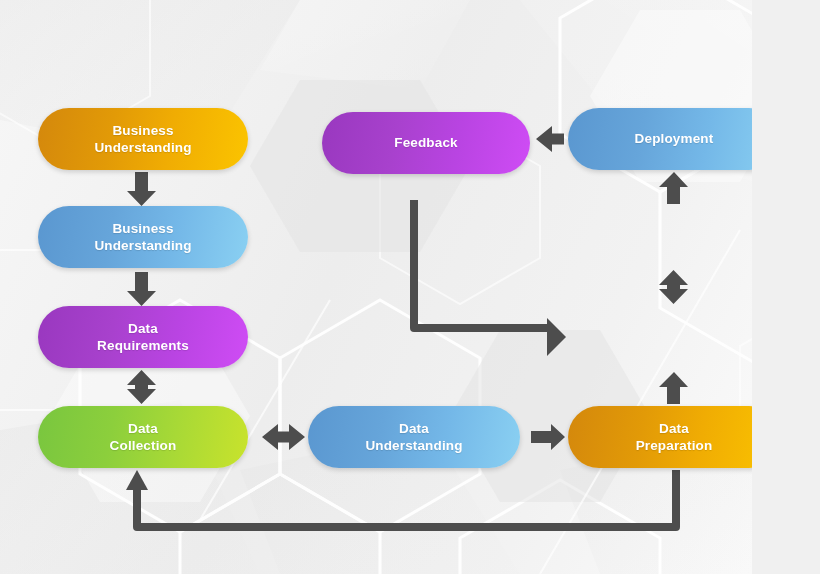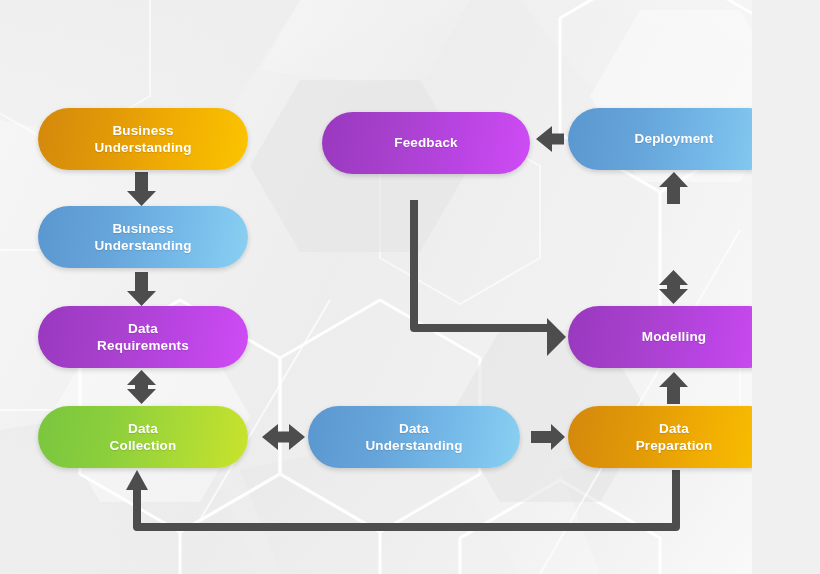--- a/index.html
+++ b/index.html
@@ -182,22 +182,19 @@
   <div class="node grad-blue" style="left:308px;top:406px;width:212px;height:62px;">
     <span class="lbl">Data
 Understanding</span>
   </div>
 
   <div class="node grad-blue" style="left:568px;top:108px;width:212px;height:62px;">
     <span class="lbl">Deployment</span>
   </div>
 
 
-  <div class="node grad-purple" style="left:568px;top:306px;width:212px;height:62px;">
-    <span class="lbl">Modelling</span>
-  </div>
 
   <div class="node grad-orange" style="left:568px;top:406px;width:212px;height:62px;">
     <span class="lbl">Data
 Preparation</span>
   </div>
 
 </div>
 
 </body></html>

